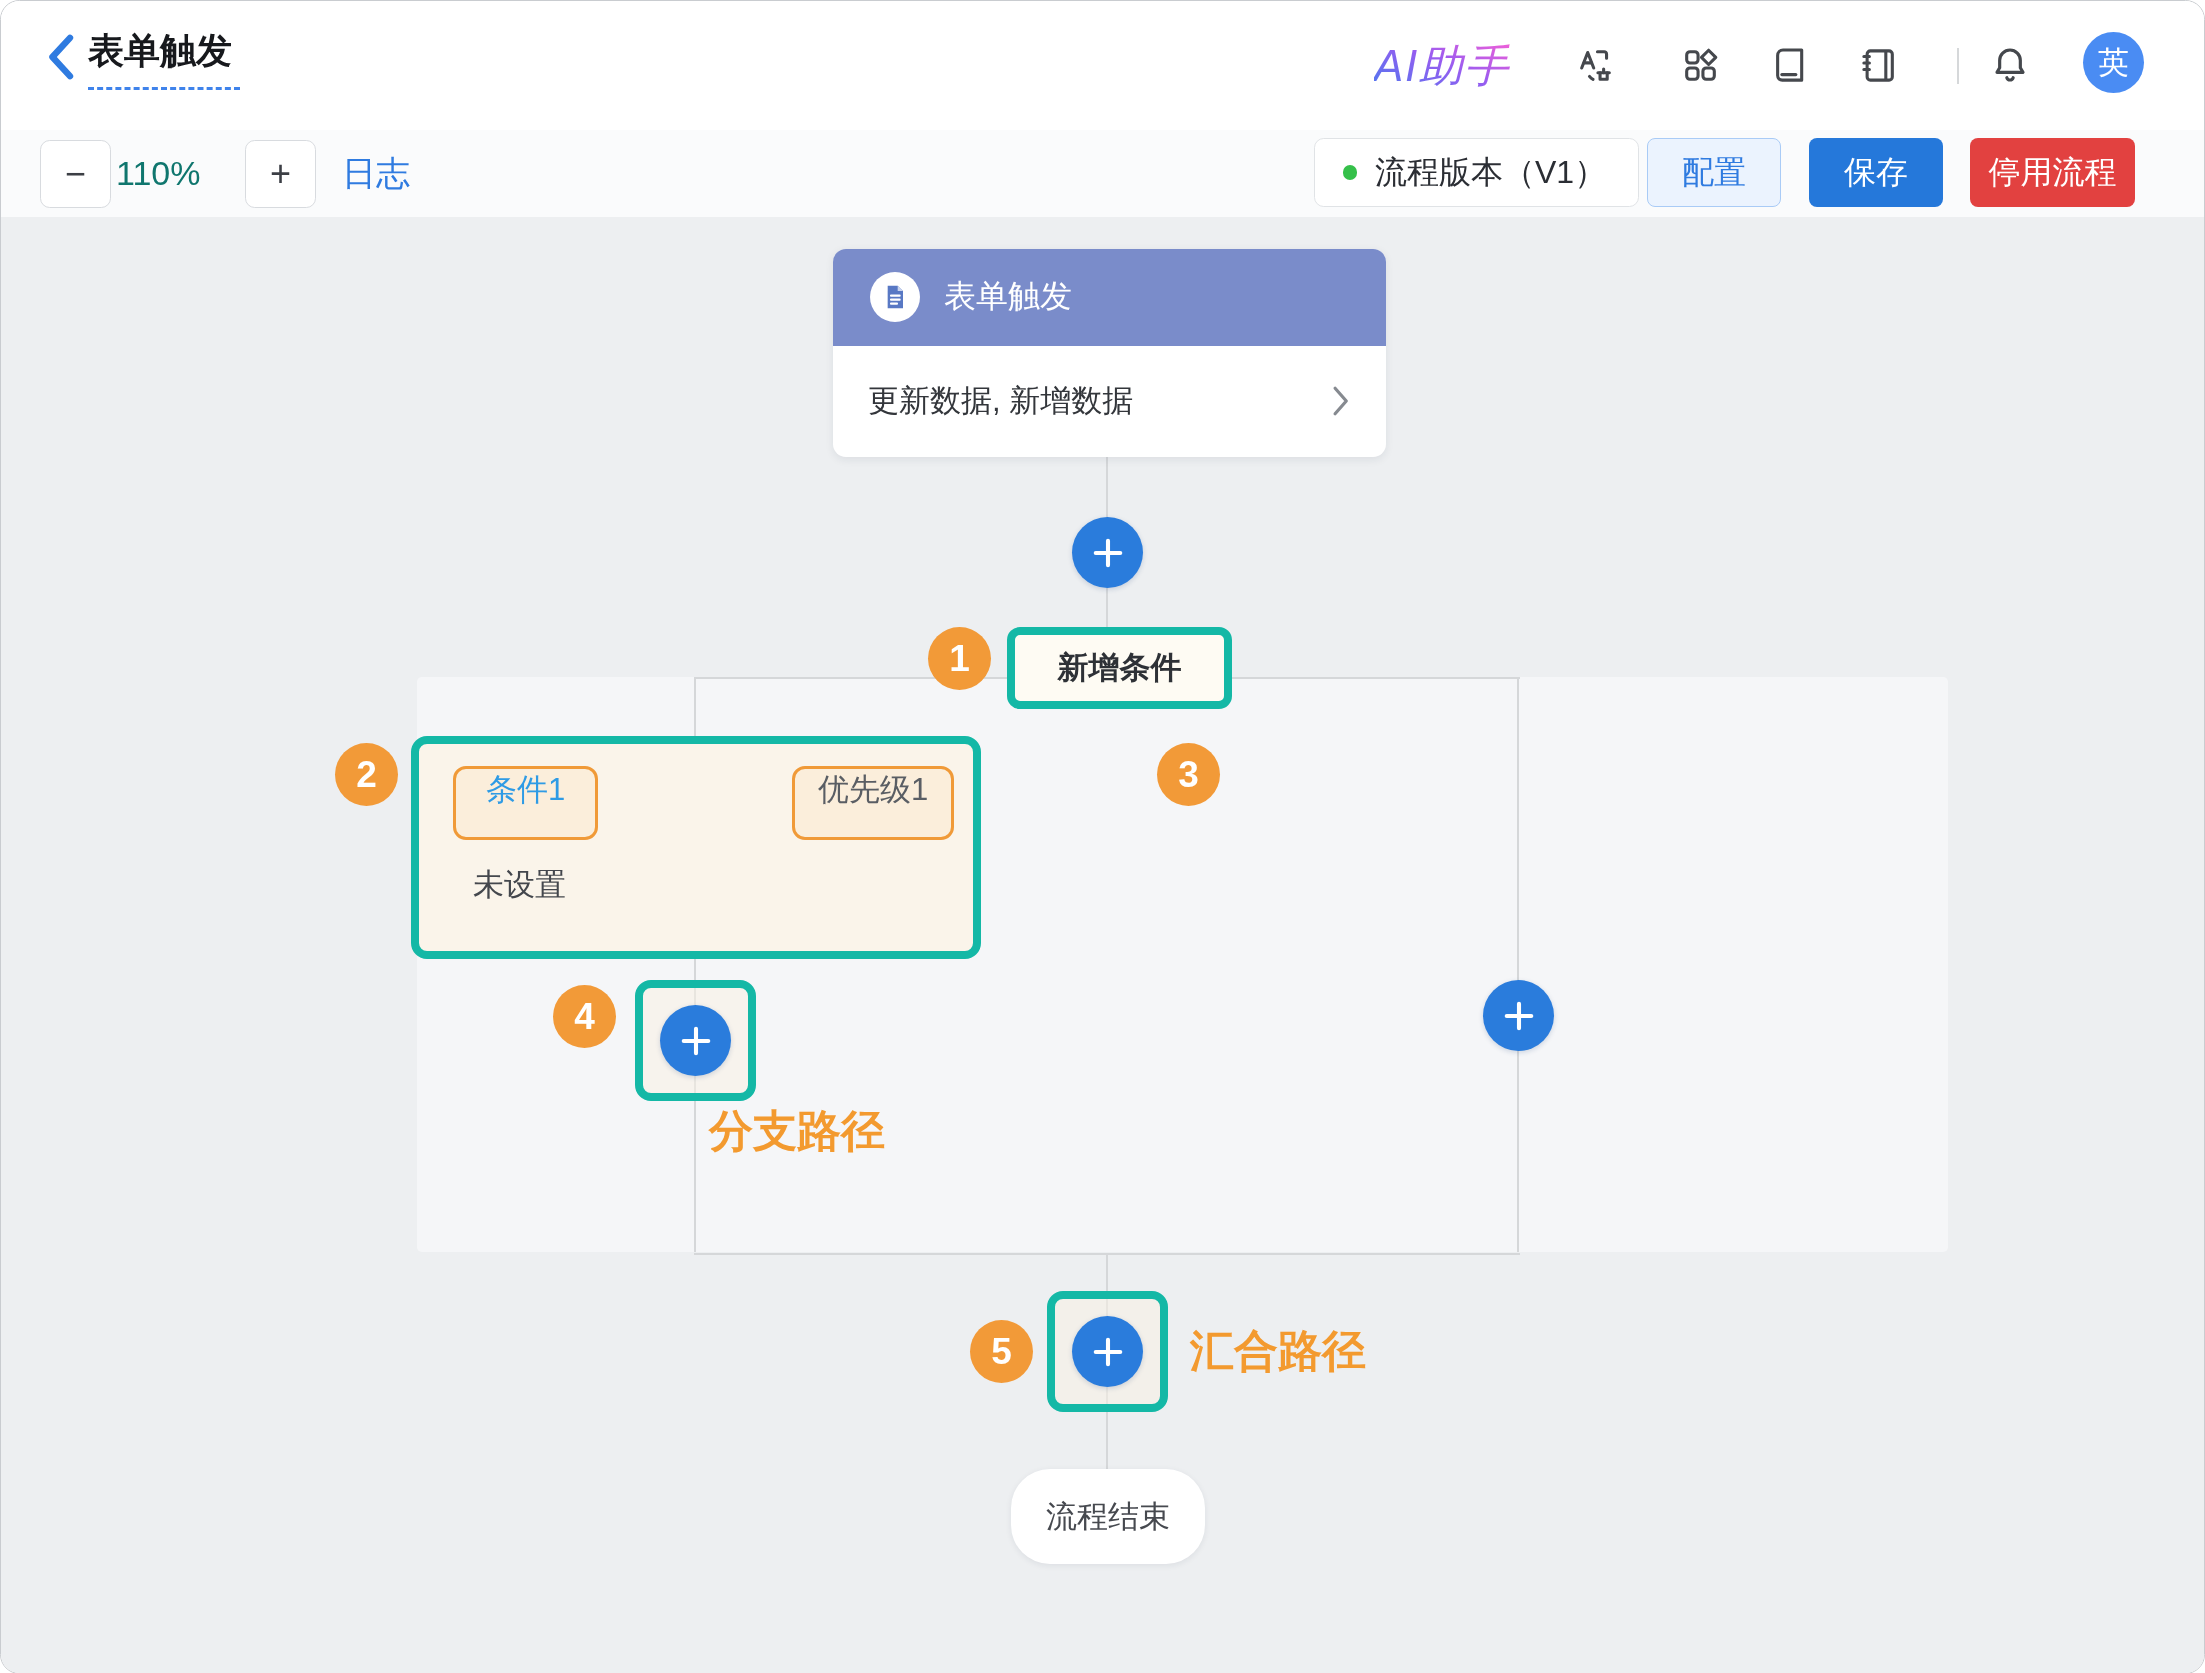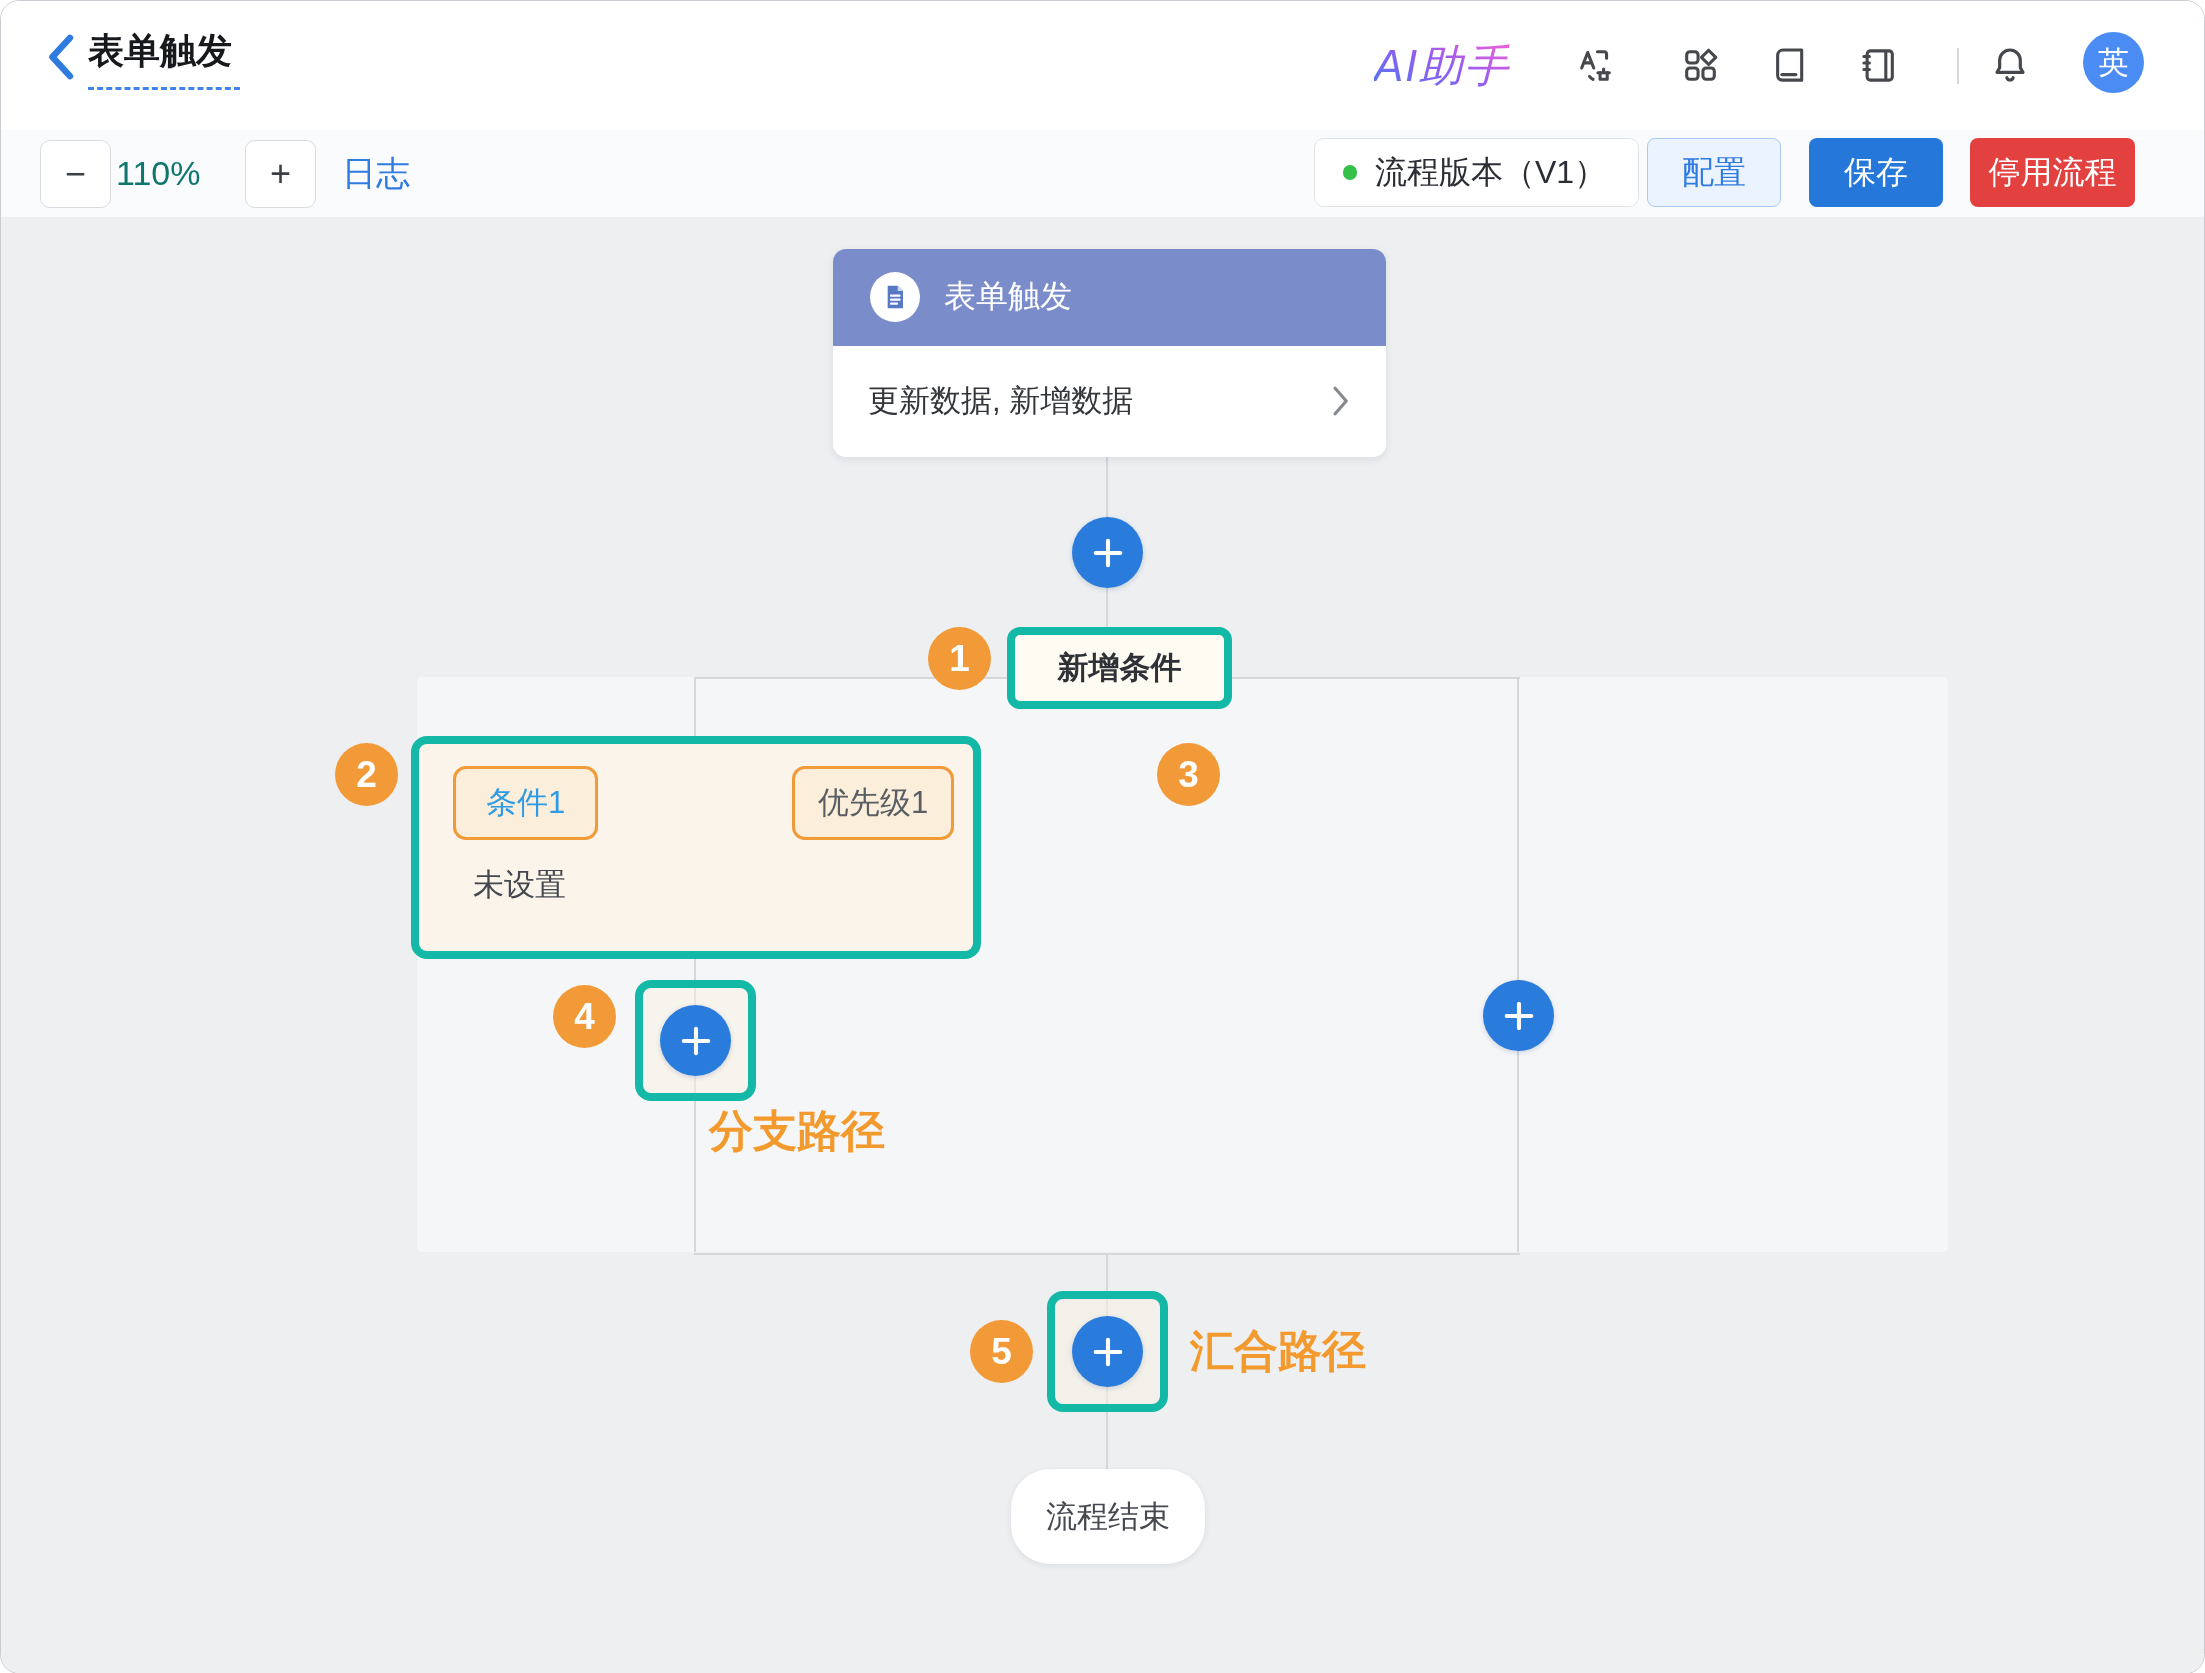--- a/index.html
+++ b/index.html
@@ -52,21 +52,21 @@
                 display:flex;align-items:center;}
   .trigger-ico{width:50px;height:50px;border-radius:50%;background:#fff;margin-left:37px;
                display:flex;align-items:center;justify-content:center;}
   .trigger-title{color:#fff;font-size:32px;margin-left:24px;}
   .trigger-body{left:0;top:97px;width:553px;height:111px;display:flex;align-items:center;}
   .trigger-sub{font-size:31px;color:#33363b;margin-left:35px;flex:1;}
   .add-cond{left:1006px;top:410px;width:225px;height:82px;background:#fefbf3;border-radius:13px;
             display:flex;align-items:center;justify-content:center;font-size:31px;color:#2e3136;
             font-weight:600;cursor:pointer;}
   .cond-card{width:570px;height:223px;border-radius:16px;background:#faf4ea;cursor:pointer;}
-  .chip{height:74px;border-radius:13px;background:#fbeedb;display:flex;align-items:center;
+  .chip{height:74px;border-radius:13px;background:#fbeedb;display:flex;align-items:flex-start;
         justify-content:center;font-size:31px;box-sizing:border-box;border:3.2px solid #f09a38;}
   .plus-ann{width:121px;height:121px;border-radius:16px;background:rgba(247,240,228,.55);
             display:flex;align-items:center;justify-content:center;}
   .path-label{font-size:44px;font-weight:bold;color:#f39a2f;z-index:4;}
   .end-pill{left:1010px;top:1252px;width:194px;height:95px;border-radius:39px;background:#fff;
             display:flex;align-items:center;justify-content:center;font-size:31px;color:#46494f;
             box-shadow:0 1.6px 6.5px rgba(30,40,60,.08);}
   .helpdot{width:29px;height:29px;border-radius:50%;background:#b2b5bb;color:#fff;font-size:21px;
            font-weight:bold;display:flex;align-items:center;justify-content:center;}
 </style>

